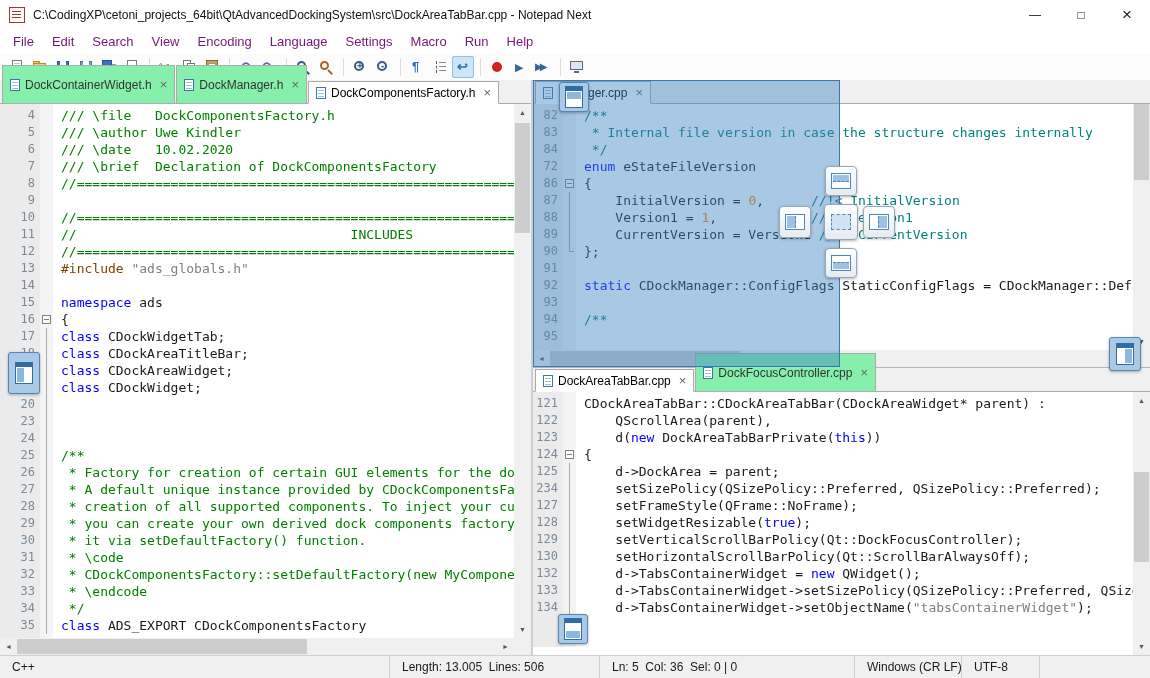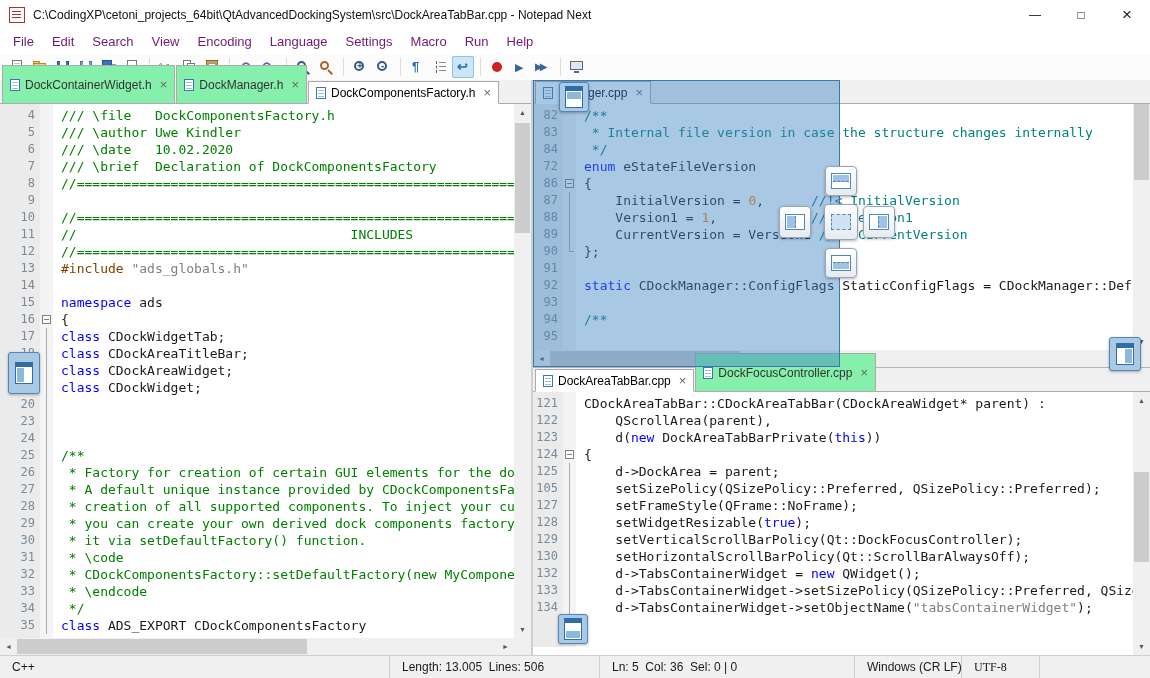--- a/index.html
+++ b/index.html
@@ -363,21 +363,21 @@
       </div>
     <div class="editor">
       <div class="gstrip"></div>
       <div class="fstrip"></div>
       <div class="rows">
           <div class="crow"><span class="gnum">121</span><span class="gfold"></span><span class="code"><span class="sg-t">CDockAreaTabBar::CDockAreaTabBar(CDockAreaWidget* parent) :</span></span></div>
           <div class="crow"><span class="gnum">122</span><span class="gfold"></span><span class="code"><span class="sg-t">    QScrollArea(parent),</span></span></div>
           <div class="crow"><span class="gnum">123</span><span class="gfold"></span><span class="code"><span class="sg-t">    d(</span><span class="sg-k">new</span><span class="sg-t"> DockAreaTabBarPrivate(</span><span class="sg-k">this</span><span class="sg-t">))</span></span></div>
           <div class="crow"><span class="gnum">124</span><span class="gfold"><span class="fbox"></span></span><span class="code"><span class="sg-t">{</span></span></div>
           <div class="crow"><span class="gnum">125</span><span class="gfold fin"></span><span class="code"><span class="sg-t">    d-&gt;DockArea = parent;</span></span></div>
-          <div class="crow"><span class="gnum">105</span><span class="gfold fin"></span><span class="code"><span class="sg-t">    setSizePolicy(QSizePolicy::Preferred, QSizePolicy::Preferred);</span></span></div>
+          <div class="crow"><span class="gnum">234</span><span class="gfold fin"></span><span class="code"><span class="sg-t">    setSizePolicy(QSizePolicy::Preferred, QSizePolicy::Preferred);</span></span></div>
           <div class="crow"><span class="gnum">127</span><span class="gfold fin"></span><span class="code"><span class="sg-t">    setFrameStyle(QFrame::NoFrame);</span></span></div>
           <div class="crow"><span class="gnum">128</span><span class="gfold fin"></span><span class="code"><span class="sg-t">    setWidgetResizable(</span><span class="sg-k">true</span><span class="sg-t">);</span></span></div>
           <div class="crow"><span class="gnum">129</span><span class="gfold fin"></span><span class="code"><span class="sg-t">    setVerticalScrollBarPolicy(Qt::DockFocusController);</span></span></div>
           <div class="crow"><span class="gnum">130</span><span class="gfold fin"></span><span class="code"><span class="sg-t">    setHorizontalScrollBarPolicy(Qt::ScrollBarAlwaysOff);</span></span></div>
           <div class="crow"><span class="gnum">132</span><span class="gfold fin"></span><span class="code"><span class="sg-t">    d-&gt;TabsContainerWidget = </span><span class="sg-k">new</span><span class="sg-t"> QWidget();</span></span></div>
           <div class="crow"><span class="gnum">133</span><span class="gfold fin"></span><span class="code"><span class="sg-t">    d-&gt;TabsContainerWidget-&gt;setSizePolicy(QSizePolicy::Preferred, QSizePolicy::Expanding);</span></span></div>
           <div class="crow"><span class="gnum">134</span><span class="gfold fin"></span><span class="code"><span class="sg-t">    d-&gt;TabsContainerWidget-&gt;setObjectName(</span><span class="sg-s">"tabsContainerWidget"</span><span class="sg-t">);</span></span></div>
         </div>
     </div>
     <div class="vsb" style="top:24px;bottom:0;">
@@ -416,16 +416,16 @@
   </div>
   <div class="edge-ind" style="left:1109px;top:337px;width:32px;height:34px">
     <div class="eicon e-right"></div>
   </div>
 
   <div class="statusbar">
       <div class="ssec" style="width: 390px;">C++</div>
       <div class="ssec" style="width: 210px;">Length: 13.005  Lines: 506</div>
       <div class="ssec" style="width: 255px;">Ln: 5  Col: 36  Sel: 0 | 0</div>
       <div class="ssec" style="width: 107px;">Windows (CR LF)</div>
-      <div class="ssec" style="width: 78px; font-family: Liberation Serif, serif;">UTF-8</div>
+      <div class="ssec" style="width: 78px;">UTF-8</div>
       <div class="ssec" style="flex: 1 1 0%; border-right: none;"></div>
     </div>
 </div>
 
 </body></html>

